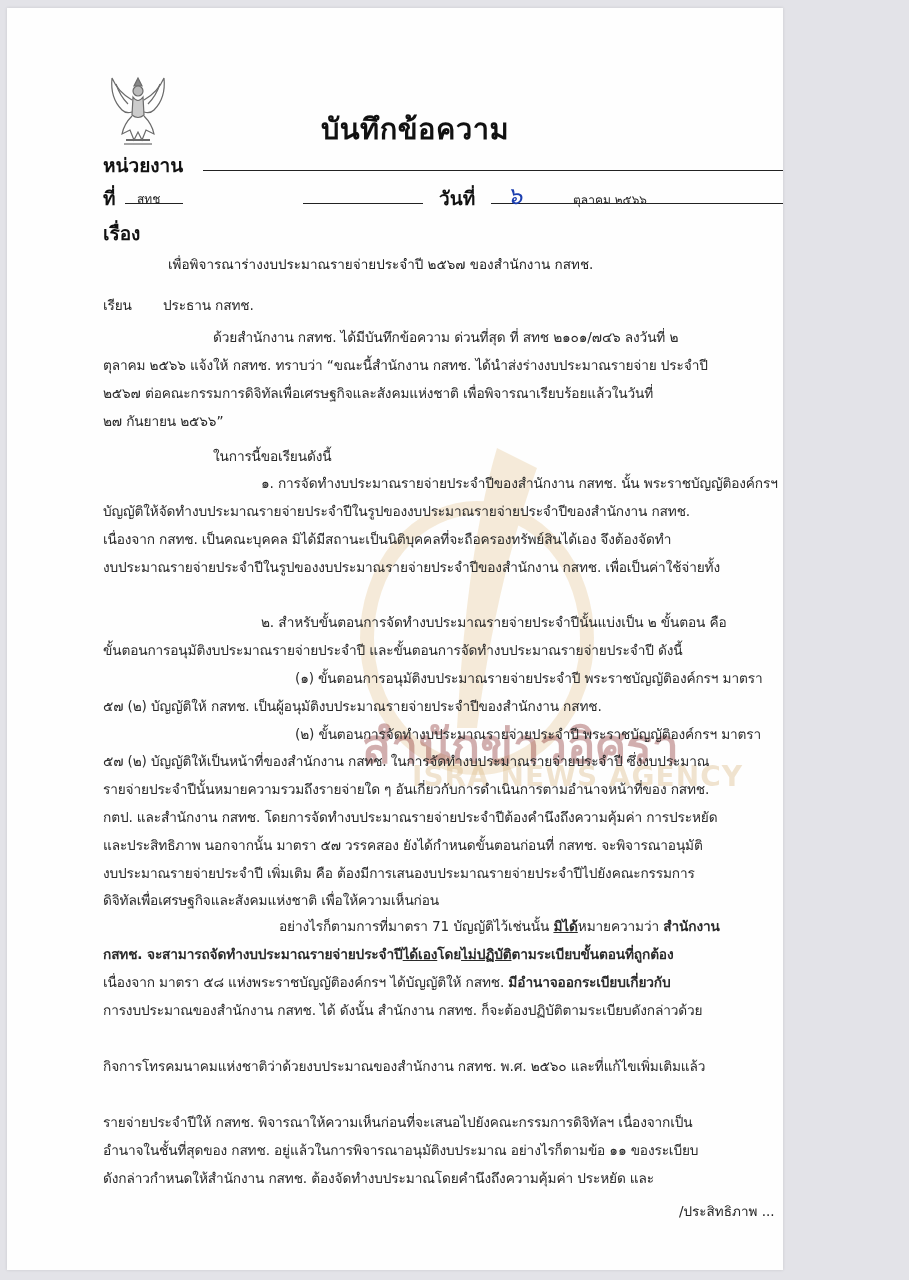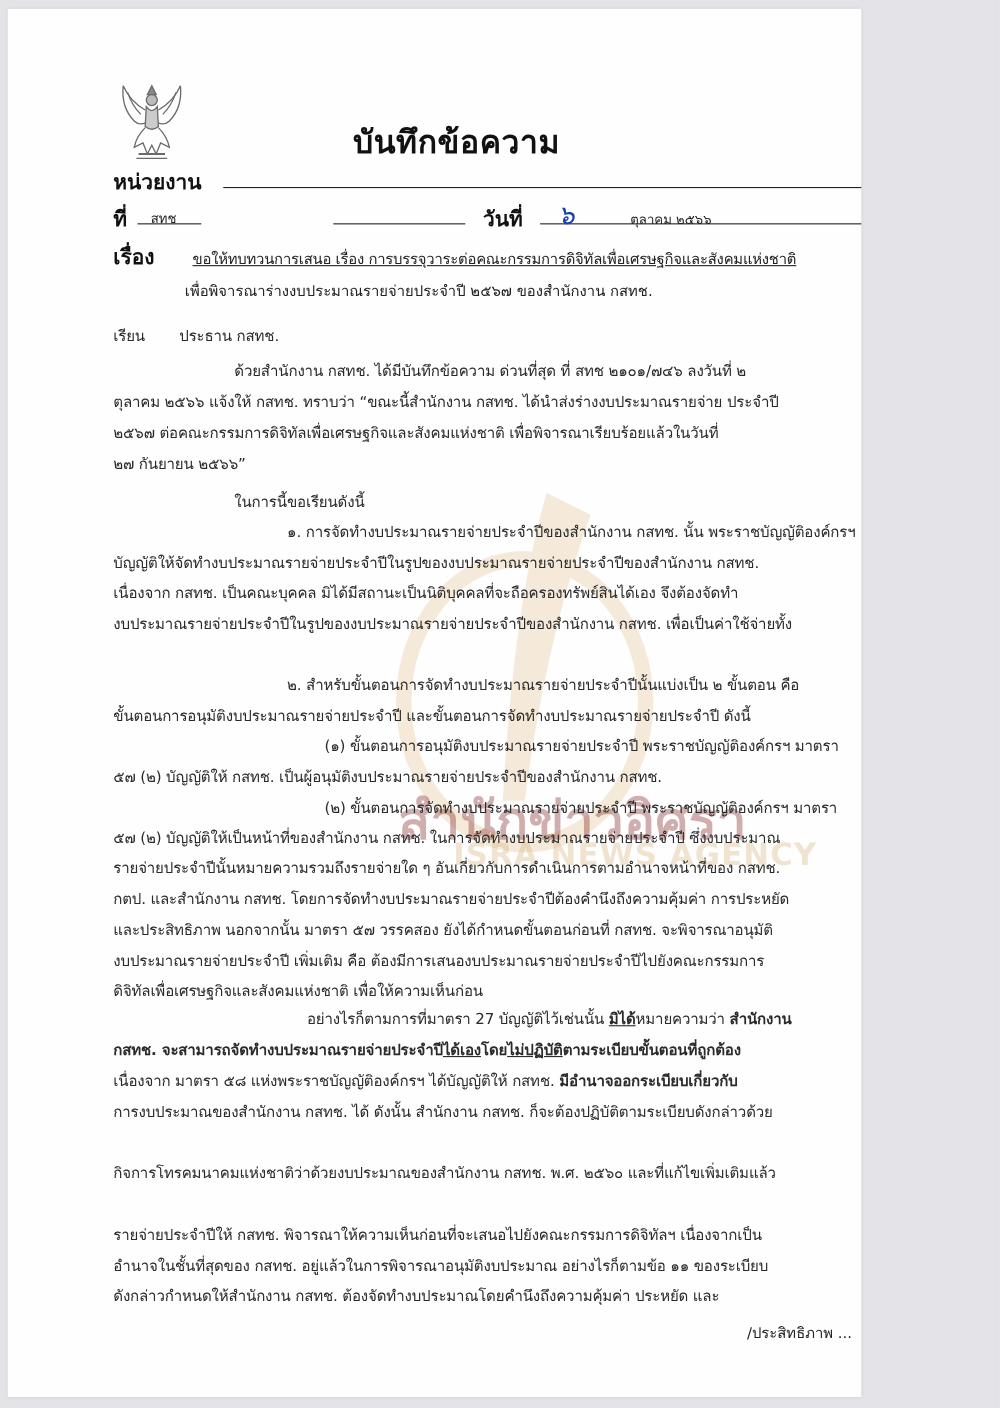--- a/index.html
+++ b/index.html
@@ -76,21 +76,20 @@
   <div class="hdr-line" style="left:118px;top:195px;width:58px;"></div>
   <div class="hdr-val" style="left:130px;top:181px;text-decoration:none;">สทช</div>
   <div class="hdr-line" style="left:296px;top:195px;width:120px;"></div>
 
   <div class="hdr-label" style="left:432px;top:175px;">วันที่</div>
   <div class="hdr-line" style="left:484px;top:195px;width:300px;"></div>
   <div class="hand" style="left:500px;top:168px;">๖</div>
   <div class="hdr-val" style="left:566px;top:182px;text-decoration:none;">ตุลาคม ๒๕๖๖</div>
 
   <div class="hdr-label" style="left:96px;top:210px;">เรื่อง</div>
-  <div class="subject">ขอให้ทบทวนการเสนอ เรื่อง การบรรจุวาระต่อคณะกรรมการดิจิทัลเพื่อเศรษฐกิจและสังคมแห่งชาติ</div>
   <div class="subject2">เพื่อพิจารณาร่างงบประมาณรายจ่ายประจำปี ๒๕๖๗ ของสำนักงาน กสทช.</div>
 
   <div class="body-text" style="left:96px;top:286px;">เรียน</div>
   <div class="body-text" style="left:156px;top:286px;">ประธาน กสทช.</div>
 
   <svg class="watermark" viewBox="0 0 260 380">
     <g fill="none" stroke="#d8a85a" stroke-width="14">
       <ellipse cx="130" cy="210" rx="110" ry="130"></ellipse>
     </g>
     <path d="M150 20 Q120 120 110 300 L130 300 Q150 150 190 40 Z" fill="#d8a85a"></path>
@@ -115,21 +114,21 @@
   <div class="body-text" style="left:96px;top:687px;">๕๗ (๒) บัญญัติให้ กสทช. เป็นผู้อนุมัติงบประมาณรายจ่ายประจำปีของสำนักงาน กสทช.</div>
   <div class="body-text" style="left:288px;top:715px;">(๒)    ขั้นตอนการจัดทำงบประมาณรายจ่ายประจำปี พระราชบัญญัติองค์กรฯ มาตรา</div>
   <div class="body-text" style="left:96px;top:742px;">๕๗ (๒) บัญญัติให้เป็นหน้าที่ของสำนักงาน กสทช. ในการจัดทำงบประมาณรายจ่ายประจำปี ซึ่งงบประมาณ</div>
   <div class="body-text" style="left:96px;top:770px;">รายจ่ายประจำปีนั้นหมายความรวมถึงรายจ่ายใด ๆ อันเกี่ยวกับการดำเนินการตามอำนาจหน้าที่ของ กสทช.</div>
   <div class="body-text" style="left:96px;top:798px;">กตป. และสำนักงาน กสทช. โดยการจัดทำงบประมาณรายจ่ายประจำปีต้องคำนึงถึงความคุ้มค่า การประหยัด</div>
   <div class="body-text" style="left:96px;top:826px;">และประสิทธิภาพ นอกจากนั้น มาตรา ๕๗ วรรคสอง ยังได้กำหนดขั้นตอนก่อนที่ กสทช. จะพิจารณาอนุมัติ</div>
   <div class="body-text" style="left:96px;top:854px;">งบประมาณรายจ่ายประจำปี เพิ่มเติม คือ ต้องมีการเสนองบประมาณรายจ่ายประจำปีไปยังคณะกรรมการ</div>
   <div class="body-text" style="left:96px;top:881px;">ดิจิทัลเพื่อเศรษฐกิจและสังคมแห่งชาติ เพื่อให้ความเห็นก่อน</div>
 
   <div class="body-text" style="left:272px;top:907px;">
-    <span>อย่างไรก็ตามการที่มาตรา 27 บัญญัติไว้เช่นนั้น </span><span class="b u">มิได้</span><span>หมายความว่า </span><span class="b">สำนักงาน</span>
+    <span>อย่างไรก็ตามการที่มาตรา 71 บัญญัติไว้เช่นนั้น </span><span class="b u">มิได้</span><span>หมายความว่า </span><span class="b">สำนักงาน</span>
   </div>
   <div class="body-text" style="left:96px;top:935px;">
     <span class="b">กสทช. จะสามารถจัดทำงบประมาณรายจ่ายประจำปี</span><span class="b u">ได้เอง</span><span class="b">โดย</span><span class="b u">ไม่ปฏิบัติ</span><span class="b">ตามระเบียบขั้นตอนที่ถูกต้อง</span>
   </div>
   <div class="body-text" style="left:96px;top:963px;">
     <span>เนื่องจาก มาตรา ๕๘ แห่งพระราชบัญญัติองค์กรฯ ได้บัญญัติให้ กสทช. </span><span class="b">มีอำนาจออกระเบียบเกี่ยวกับ</span>
   </div>
 
   <div class="body-text" style="left:96px;top:991px;">การงบประมาณของสำนักงาน กสทช. ได้ ดังนั้น สำนักงาน กสทช. ก็จะต้องปฏิบัติตามระเบียบดังกล่าวด้วย</div>
   <div class="body-text" style="left:96px;top:1047px;">กิจการโทรคมนาคมแห่งชาติว่าด้วยงบประมาณของสำนักงาน กสทช. พ.ศ. ๒๕๖๐ และที่แก้ไขเพิ่มเติมแล้ว</div>

